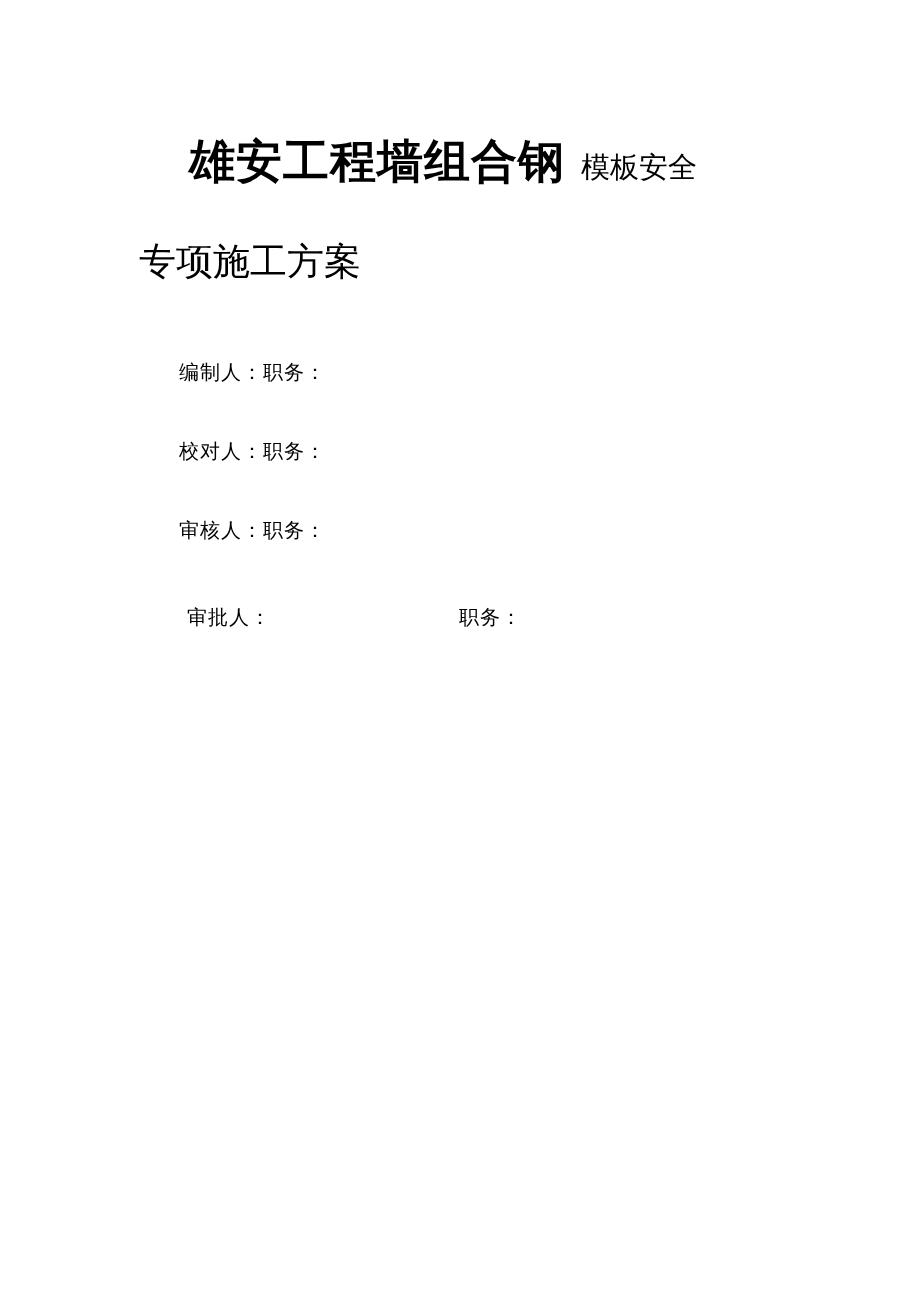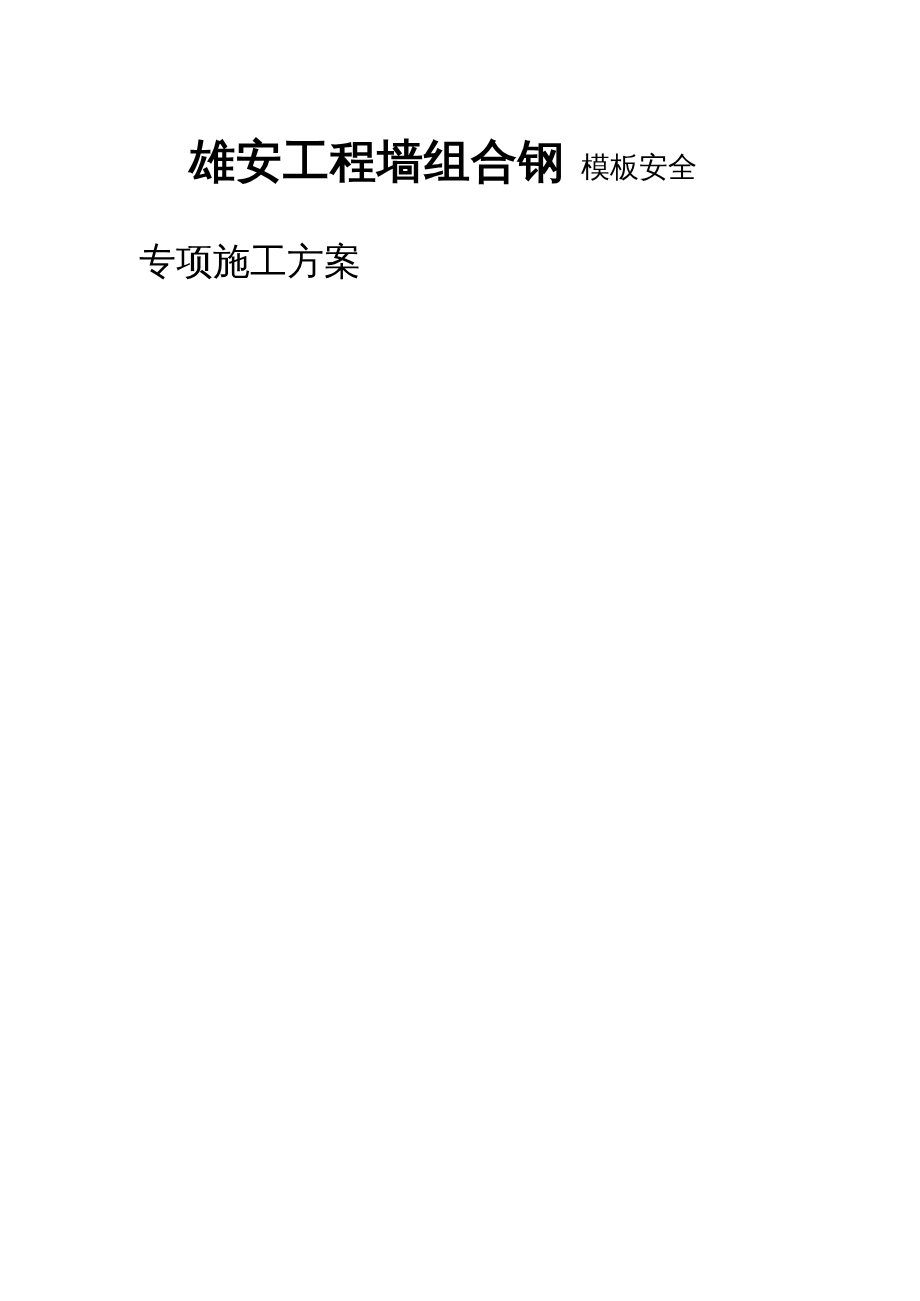--- a/index.html
+++ b/index.html
@@ -59,13 +59,22 @@
     }
   </style>
 </head>
 <body>
 
 <div class="page">
   <div class="title-line">
     <span class="title-large">雄安工程墙组合钢</span><span class="title-medium">模板安全</span>
   </div>
   <div class="subtitle">专项施工方案</div>
+  <div class="info-block">
+    <div class="info-line">编制人：职务：</div>
+    <div class="info-line">校对人：职务：</div>
+    <div class="info-line">审核人：职务：</div>
+    <div class="info-line info-line-split">
+      <span class="info-left">审批人：</span>
+      <span>职务：</span>
+    </div>
+  </div>
 </div>
 
 </body></html>

